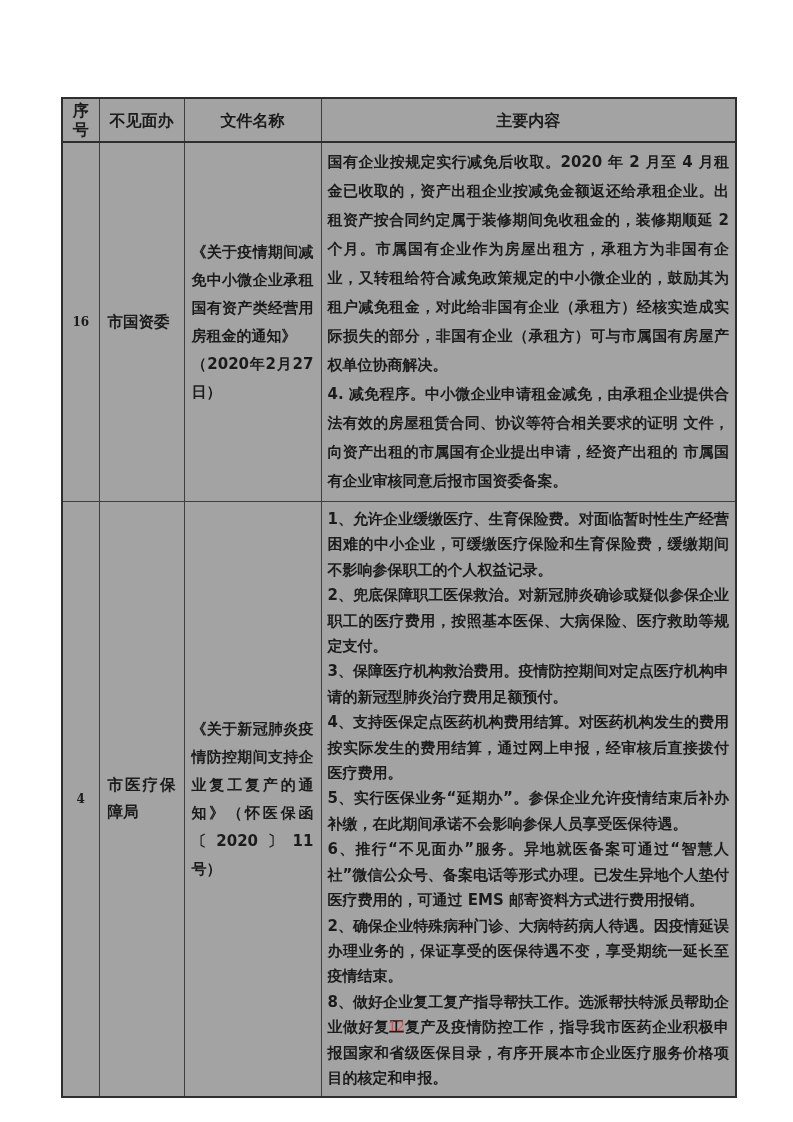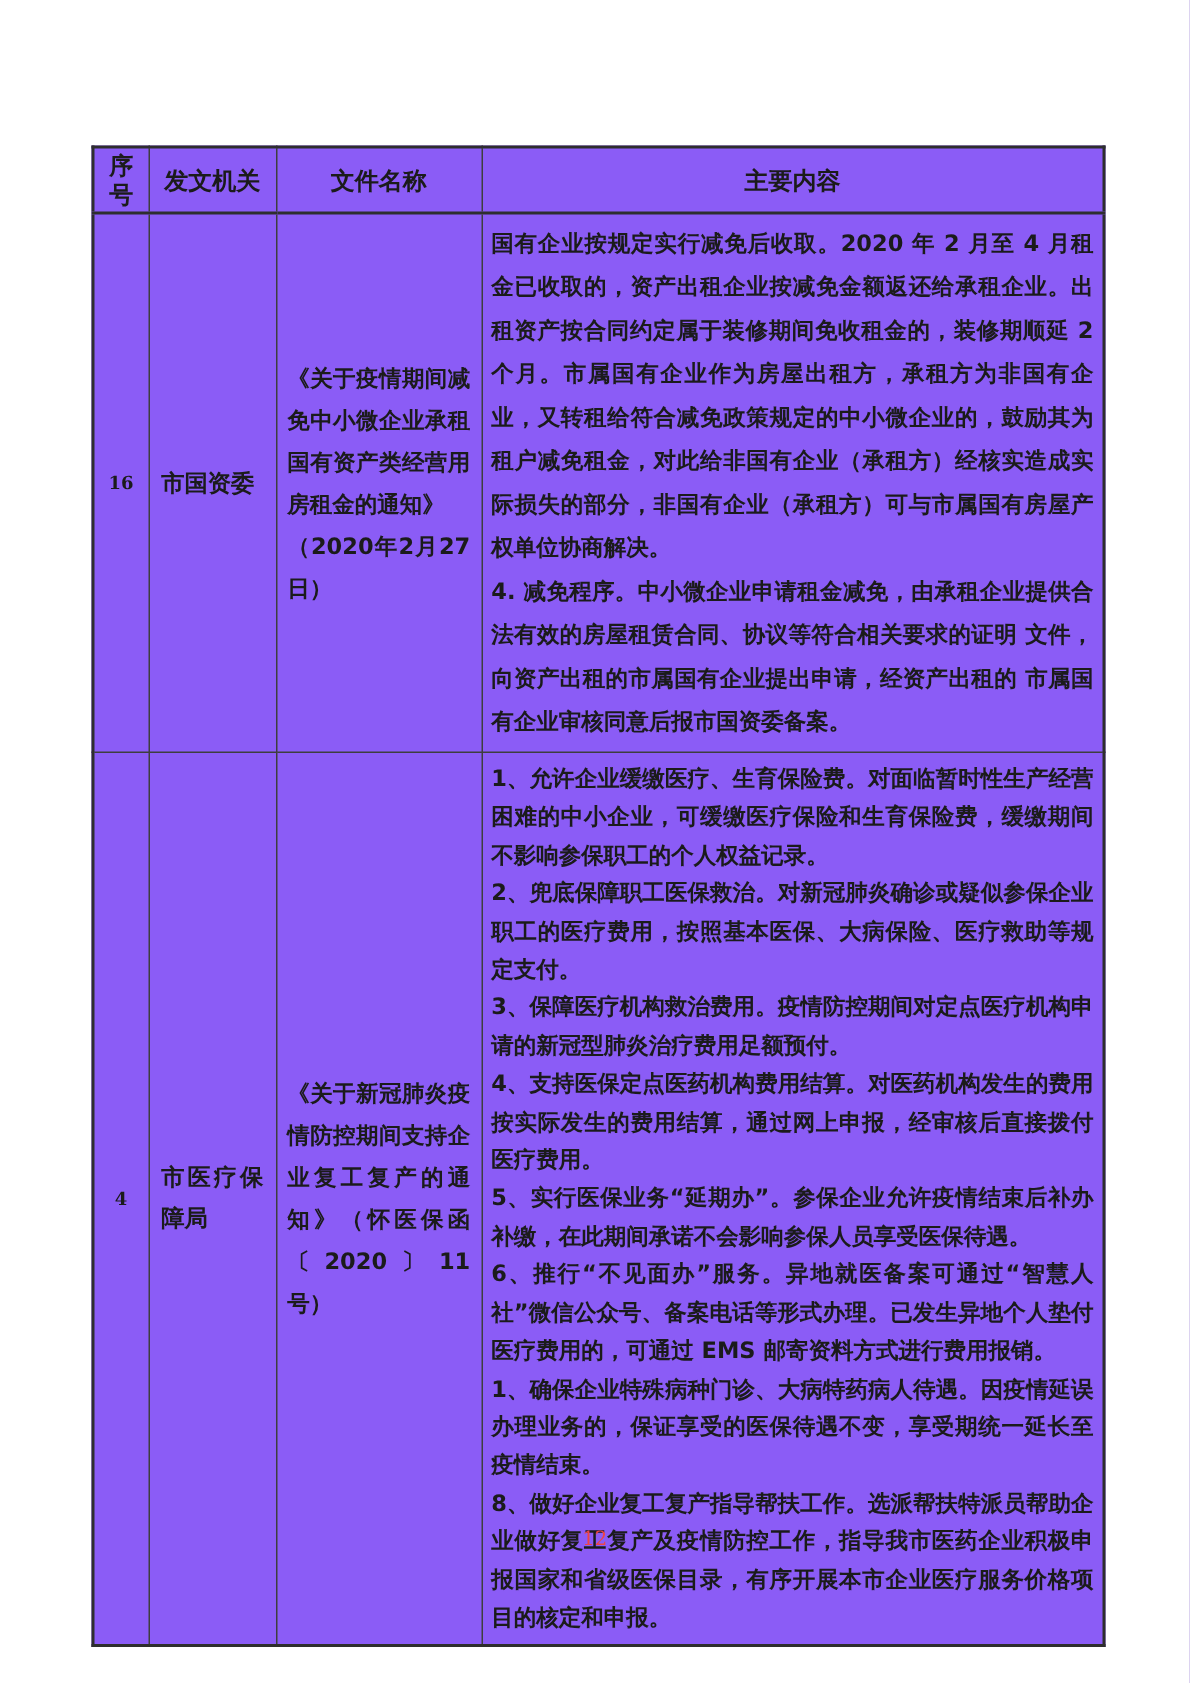--- a/index.html
+++ b/index.html
@@ -17,21 +17,21 @@
     color: #1a1a1a;
     overflow: hidden;
   }
   table.doc-table {
     position: absolute;
     left: 61px;
     top: 97px;
     width: 674px;
     border-collapse: collapse;
     table-layout: fixed;
-    background: #8b5cf6;
+    background: #a3a3a3;
     border: 2px solid #2e2e2e;
   }
   .doc-table th, .doc-table td {
     border: 1.5px solid #3e3e3e;
     font-weight: 700;
     color: #1b1b1b;
     vertical-align: middle;
     box-sizing: border-box;
   }
   .doc-table thead th {
@@ -96,21 +96,21 @@
   <table class="doc-table">
     <colgroup>
       <col style="width:37px">
       <col style="width:85px">
       <col style="width:137px">
       <col style="width:415px">
     </colgroup>
     <thead>
       <tr>
         <th>序号</th>
-        <th>发文机关</th>
+        <th>不见面办</th>
         <th>文件名称</th>
         <th>主要内容</th>
       </tr>
     </thead>
     <tbody>
       <tr class="r16">
         <td class="seq">16</td>
         <td class="agency">市国资委</td>
         <td class="doc">
           <p>《关于疫情期间减免中小微企业承租国有资产类经营用房租金的通知》</p>
@@ -127,21 +127,21 @@
         <td class="doc">
           <p>《关于新冠肺炎疫情防控期间支持企业复工复产的通知》（怀医保函〔2020〕11 号）</p>
         </td>
         <td class="content">
           <p>1、允许企业缓缴医疗、生育保险费。对面临暂时性生产经营困难的中小企业，可缓缴医疗保险和生育保险费，缓缴期间不影响参保职工的个人权益记录。</p>
           <p>2、兜底保障职工医保救治。对新冠肺炎确诊或疑似参保企业职工的医疗费用，按照基本医保、大病保险、医疗救助等规定支付。</p>
           <p>3、保障医疗机构救治费用。疫情防控期间对定点医疗机构申请的新冠型肺炎治疗费用足额预付。</p>
           <p>4、支持医保定点医药机构费用结算。对医药机构发生的费用按实际发生的费用结算，通过网上申报，经审核后直接拨付医疗费用。</p>
           <p>5、实行医保业务“延期办”。参保企业允许疫情结束后补办补缴，在此期间承诺不会影响参保人员享受医保待遇。</p>
           <p>6、推行“不见面办”服务。异地就医备案可通过“智慧人社”微信公众号、备案电话等形式办理。已发生异地个人垫付医疗费用的，可通过 EMS 邮寄资料方式进行费用报销。</p>
-          <p>1、确保企业特殊病种门诊、大病特药病人待遇。因疫情延误办理业务的，保证享受的医保待遇不变，享受期统一延长至疫情结束。</p>
+          <p>2、确保企业特殊病种门诊、大病特药病人待遇。因疫情延误办理业务的，保证享受的医保待遇不变，享受期统一延长至疫情结束。</p>
           <p>8、做好企业复工复产指导帮扶工作。选派帮扶特派员帮助企业做好复工复产及疫情防控工作，指导我市医药企业积极申报国家和省级医保目录，有序开展本市企业医疗服务价格项目的核定和申报。</p>
         </td>
       </tr>
     </tbody>
   </table>
 
   <div class="page-number">12</div>
 
 </div>
 

